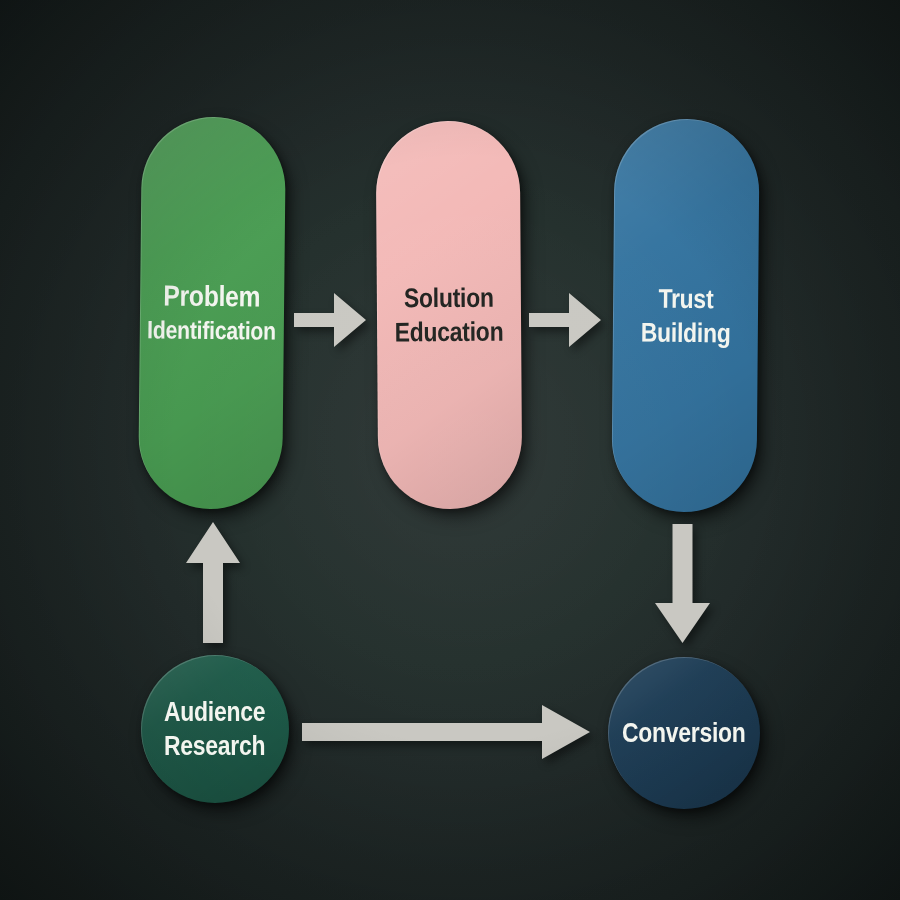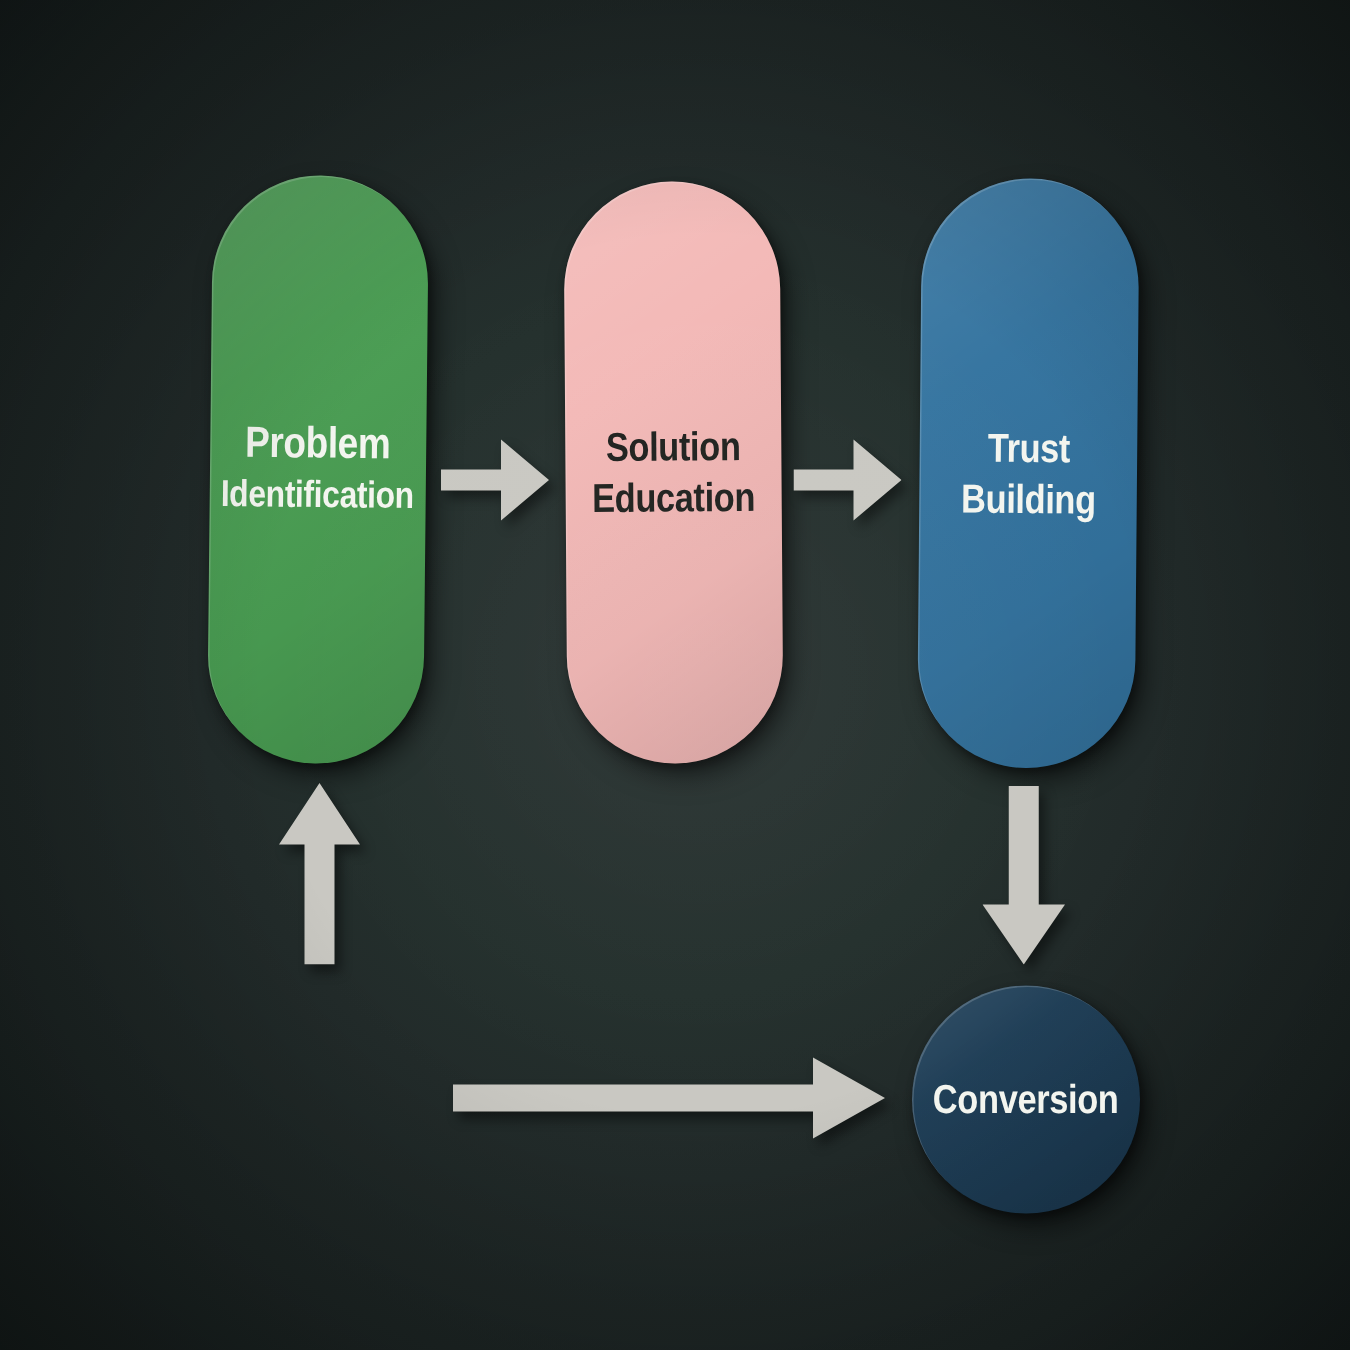--- a/index.html
+++ b/index.html
@@ -101,20 +101,26 @@
     </div>
   </div>
 
   <div class="node pill" id="node-trust" style="background: rgb(51, 115, 159);">
     <div class="node-label" style="color: rgb(243, 245, 239);">
       <span class="line">Trust</span>
       <span class="line">Building</span>
     </div>
   </div>
 
+  <div class="node circle" id="node-audience" style="background: rgb(30, 92, 74);">
+    <div class="node-label" style="color: rgb(243, 245, 239);">
+      <span class="line">Audience</span>
+      <span class="line">Research</span>
+    </div>
+  </div>
 
   <div class="node circle" id="node-conversion" style="background: rgb(29, 61, 86);">
     <div class="node-label" style="color: rgb(243, 245, 239);">
       <span class="line">Conversion</span>
     </div>
   </div>
 
   <svg class="arrow" id="arrow-problem-solution" width="72" height="64" viewBox="0 0 72 64">
     <polygon points="0,25 40,25 40,5 72,32 40,59 40,39 0,39" fill="#c9c8c2"></polygon>
   </svg>

